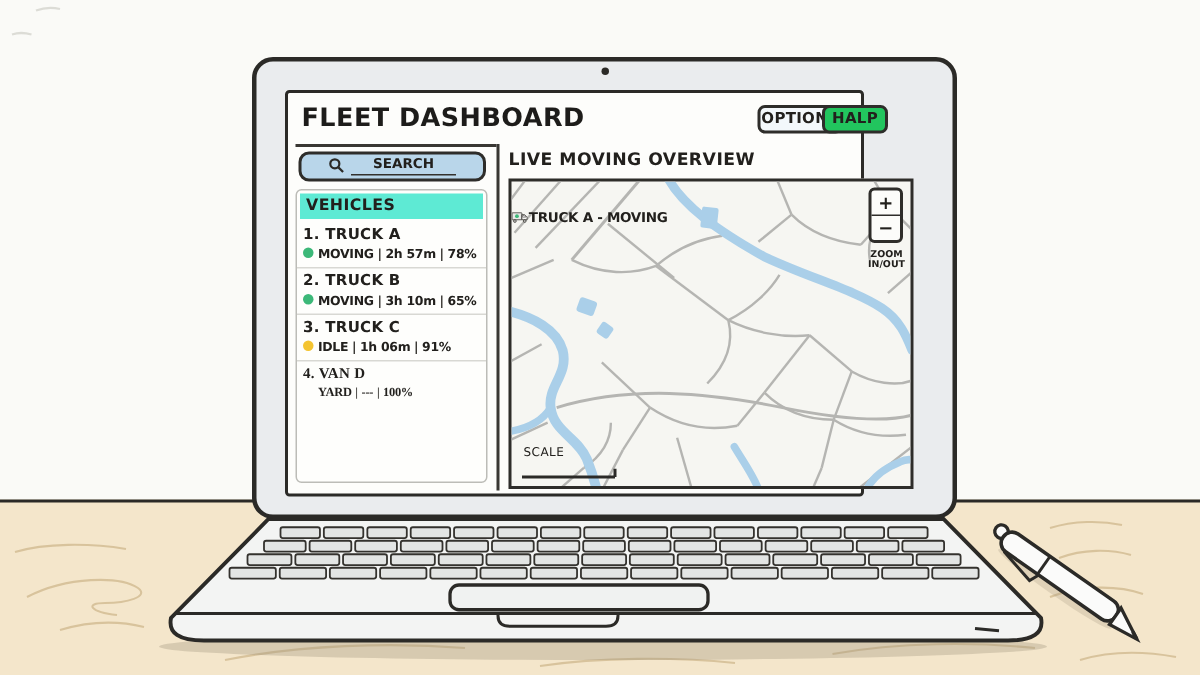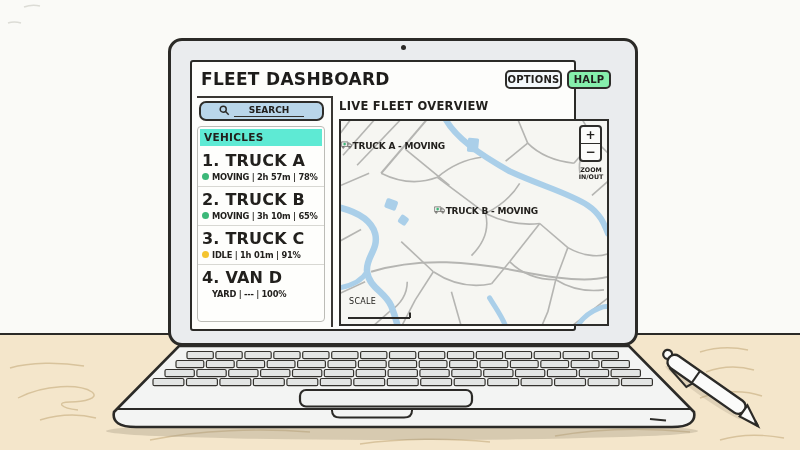--- a/index.html
+++ b/index.html
@@ -20,37 +20,37 @@
     background:#fdfdfb; border:2.5px solid #2b2a27; border-radius:3px; }
 
   
   .app { position:absolute; inset:0; }
   .app-title { position:absolute; left:9px; top:7px; font-size:17px; font-weight:700;
     letter-spacing:.3px; color:#1d1c1a; }
   .btn { position:absolute; top:8px; height:19px; border:2px solid #2e2d2a; border-radius:5px;
     font-size:10px; font-weight:700; display:flex; align-items:center; justify-content:center;
     letter-spacing:.2px; cursor:pointer; }
   .btn-options { left:313px; width:57px; background:#f3f8fb; }
-  .btn-help   { left:375px; width:44px; background:#86efac; }
+  .btn-help   { left:356px; width:44px; background:#22c55e; }
   .hline { position:absolute; left:5px; top:33.5px; width:134px; border-top:2px solid #393733; }
   .vline { position:absolute; left:138.5px; top:34px; height:231px; border-left:2px solid #393733; }
 
   
   .search-box { position:absolute; left:7px; top:38.5px; width:125px; height:20px;
     background:#b9d6ea; border:2px solid #2e2d2a; border-radius:7px;
     display:flex; align-items:center; padding:0 18px; cursor:text; }
   .search-text { flex:1; text-align:center; font-size:9px; font-weight:700;
     border-bottom:1.5px solid #33312d; padding-bottom:1px; margin-left:4px; }
   .veh-panel { position:absolute; left:5px; top:63.5px; width:128px; height:196px;
     border:1.5px solid #bcbcb7; border-radius:4px; background:#fefefc; }
   .veh-header { margin:2px; height:17px; background:#5eead4; font-size:10.5px; font-weight:700;
     display:flex; align-items:center; padding-left:4px; letter-spacing:.3px; }
   .veh-item { padding:3px 4px 4px 4px; border-bottom:1.5px solid #d8d8d3; cursor:pointer; }
-  .veh-item:last-child { border-bottom:none; }
-  .veh-name { font-size:16px; font-weight:700; letter-spacing:.2px; }
+  .veh-item:last-child { border-bottom:none;font-family:Liberation Serif, serif; }
+  .veh-name { font-size:10px; font-weight:700; letter-spacing:.2px; }
   .veh-meta { display:flex; align-items:center; font-size:8.3px; font-weight:700;
     letter-spacing:-.2px; margin-top:2px; white-space:nowrap; }
   .dot { width:7px; height:7px; border-radius:50%; margin-right:3px; flex:0 0 auto; }
   .dot.g { background:#3cb878; } .dot.y { background:#f4c430; } .dot.n { visibility:hidden; }
   .sep { margin:0 2.5px; color:#33312d; }
 
   
   .map-title { position:absolute; left:147px; top:37px; font-size:11.5px; font-weight:700;
     letter-spacing:.3px; }
   .map { position:absolute; left:147px; top:56.5px; width:270px; height:207px;
@@ -226,40 +226,40 @@
             <span>65%</span>
           </div>
         </div>
 
         <div class="veh-item">
           <div class="veh-name">3. TRUCK C</div>
           <div class="veh-meta">
             <span class="dot y"></span>
             <span>IDLE</span>
             <span class="sep">|</span>
-            <span>1h 01m</span>
+            <span>1h 06m</span>
             <span class="sep">|</span>
             <span>91%</span>
           </div>
         </div>
 
         <div class="veh-item">
           <div class="veh-name">4. VAN D</div>
           <div class="veh-meta">
             <span class="dot n"></span>
             <span>YARD</span>
             <span class="sep">|</span>
             <span>---</span>
             <span class="sep">|</span>
             <span>100%</span>
           </div>
         </div>
       </div>
 
-      <div class="map-title">LIVE FLEET OVERVIEW</div>
+      <div class="map-title">LIVE MOVING OVERVIEW</div>
       <div class="map">
         <svg class="basemap" viewBox="0 0 265 202" preserveAspectRatio="none">
 
           <g stroke="#b5b5b2" stroke-width="1.6" fill="none">
             <path d="M10,-2 L-2,14"></path>
               <path d="M34,-2 L2,34"></path>
               <path d="M60,-2 L16,44"></path>
             <path d="M86,-2 L40,52" stroke-width="2"></path>
             <path d="M64,28 L108,64"></path>
               <path d="M40,52 C60,62 80,62 96,56"></path>
@@ -320,33 +320,20 @@
             <path d="M27.5,7.5 L35,7.5 L41.5,14.5 L41.5,21 L27.5,21 Z" fill="#f4f4f2" stroke="#2f2d2a" stroke-width="2"></path>
             <path d="M29.5,9.5 L33.8,9.5 L38,14 L29.5,14 Z" fill="#fcfcfa" stroke="#2f2d2a" stroke-width="1.4"></path>
             <circle cx="9" cy="24.5" r="3.6" fill="#e6e7e5" stroke="#2f2d2a" stroke-width="2"></circle>
             <circle cx="35" cy="24.5" r="3.6" fill="#e6e7e5" stroke="#2f2d2a" stroke-width="2"></circle>
             <circle cx="9" cy="24.5" r="1.2" fill="#2f2d2a"></circle>
               <circle cx="35" cy="24.5" r="1.2" fill="#2f2d2a"></circle>
           </svg>
           <div class="marker-label">TRUCK A - MOVING</div>
         </div>
 
-        <div class="marker m-b">
-          <svg width="46" height="30" viewBox="0 0 46 30">
-            <rect x="1.5" y="2.5" width="26" height="18.5" rx="1" fill="#e9eae8" stroke="#2f2d2a" stroke-width="2"></rect>
-            <circle cx="14.5" cy="11.5" r="5" fill="#3cb878"></circle>
-            <path d="M27.5,7.5 L35,7.5 L41.5,14.5 L41.5,21 L27.5,21 Z" fill="#f4f4f2" stroke="#2f2d2a" stroke-width="2"></path>
-            <path d="M29.5,9.5 L33.8,9.5 L38,14 L29.5,14 Z" fill="#fcfcfa" stroke="#2f2d2a" stroke-width="1.4"></path>
-            <circle cx="9" cy="24.5" r="3.6" fill="#e6e7e5" stroke="#2f2d2a" stroke-width="2"></circle>
-            <circle cx="35" cy="24.5" r="3.6" fill="#e6e7e5" stroke="#2f2d2a" stroke-width="2"></circle>
-            <circle cx="9" cy="24.5" r="1.2" fill="#2f2d2a"></circle>
-              <circle cx="35" cy="24.5" r="1.2" fill="#2f2d2a"></circle>
-          </svg>
-          <div class="marker-label">TRUCK B - MOVING</div>
-        </div>
 
 
         <div class="zoomctl">
           <div class="zbtn">+</div>
           <div class="zbtn">−</div>
         </div>
         <div class="zoom-label">
           <div>ZOOM</div>
           <div>IN/OUT</div>
         </div>

